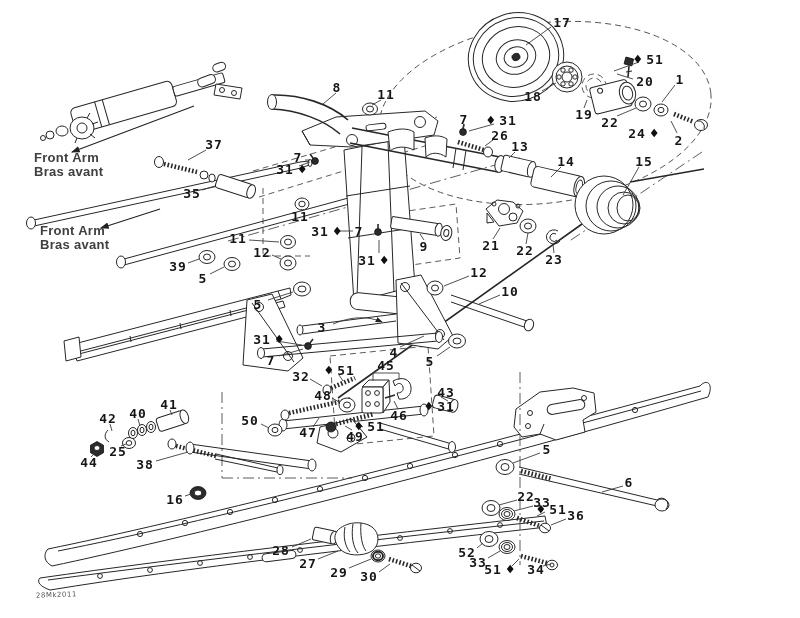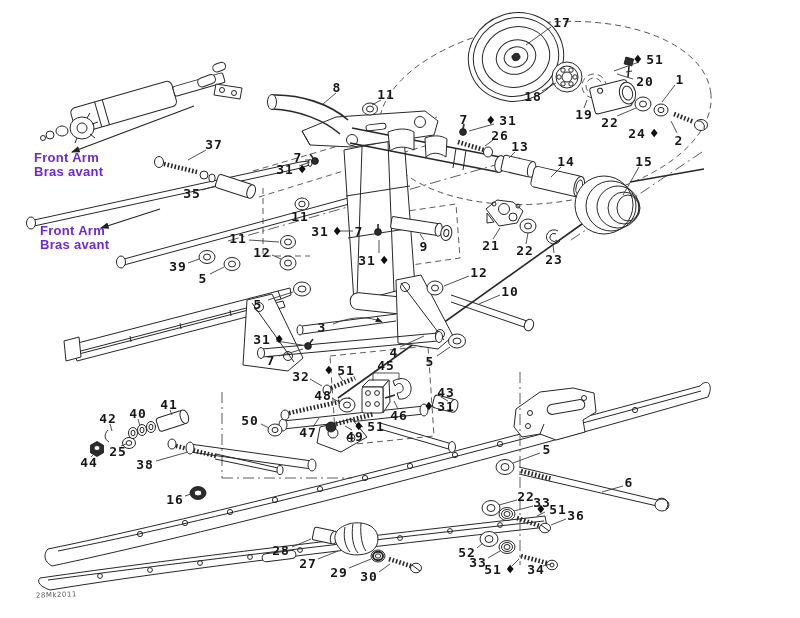--- a/index.html
+++ b/index.html
@@ -11,21 +11,21 @@
   .dk{fill:#2b2b2b;stroke:#111;stroke-width:.8}
   .t2{stroke-width:1.6}
   .thread{stroke:#272727;stroke-width:4.6;stroke-dasharray:1.6 2;fill:none}
   .cl{stroke:#4a4a4a;stroke-width:.9;stroke-dasharray:11 4 2 4;fill:none}
   .dsh{stroke:#4a4a4a;stroke-width:.9;stroke-dasharray:6 4;fill:none}
   .ld{stroke:#3c3c3c;stroke-width:.9;fill:none}
   .ct{font-family:"DejaVu Sans Mono","Liberation Mono",monospace;font-size:13px;font-weight:700;
       fill:#161616;text-anchor:middle;dominant-baseline:central;letter-spacing:1px}
   .dm{fill:#101010;stroke:none}
   .fa{position:absolute;font-family:"Liberation Sans","DejaVu Sans",sans-serif;font-weight:bold;
-      font-size:13px;line-height:1.1;color:#6d28d9;letter-spacing:.3px;white-space:nowrap}
+      font-size:13px;line-height:1.1;color:#404040;letter-spacing:.3px;white-space:nowrap}
   .code{position:absolute;font-family:"DejaVu Sans",sans-serif;font-size:7px;color:#555;
         transform:rotate(-2deg);letter-spacing:.5px}
 </style>
 </head>
 <body>
 
 <div class="page">
 <svg width="800" height="618" viewBox="0 0 800 618">
   <defs>
     <marker id="ah" markerWidth="8" markerHeight="6" refX="7" refY="3" orient="auto">

